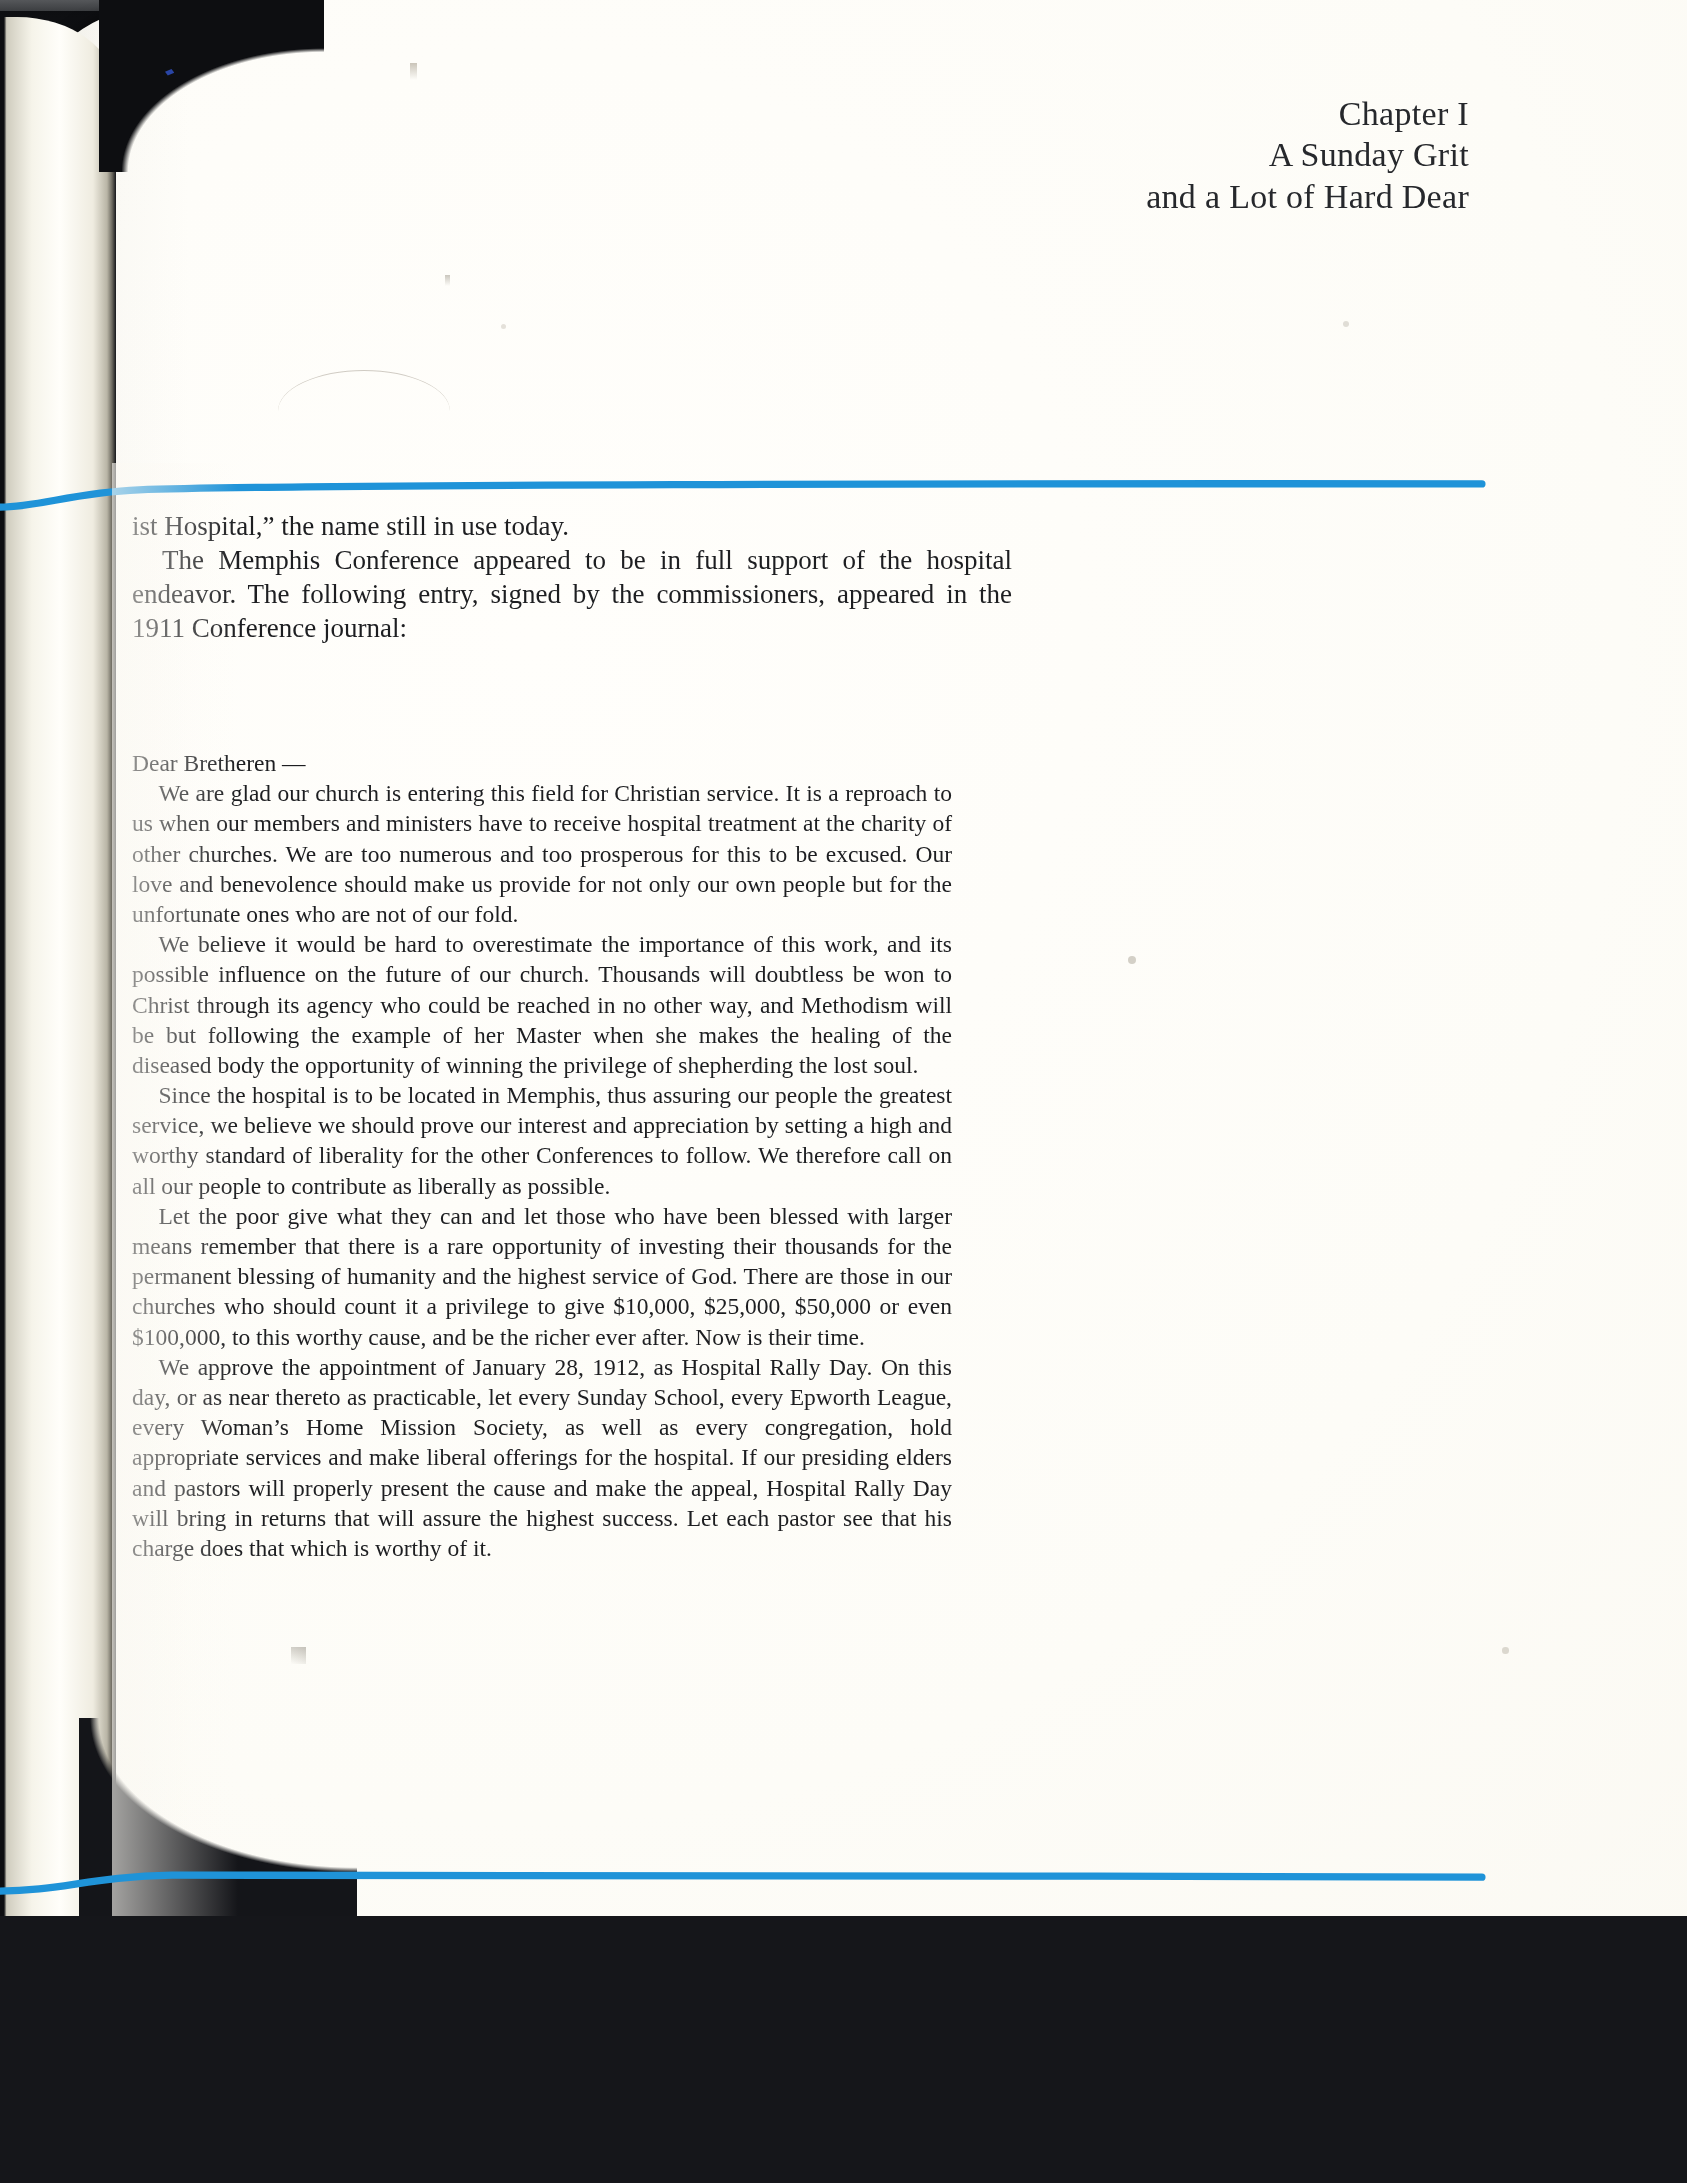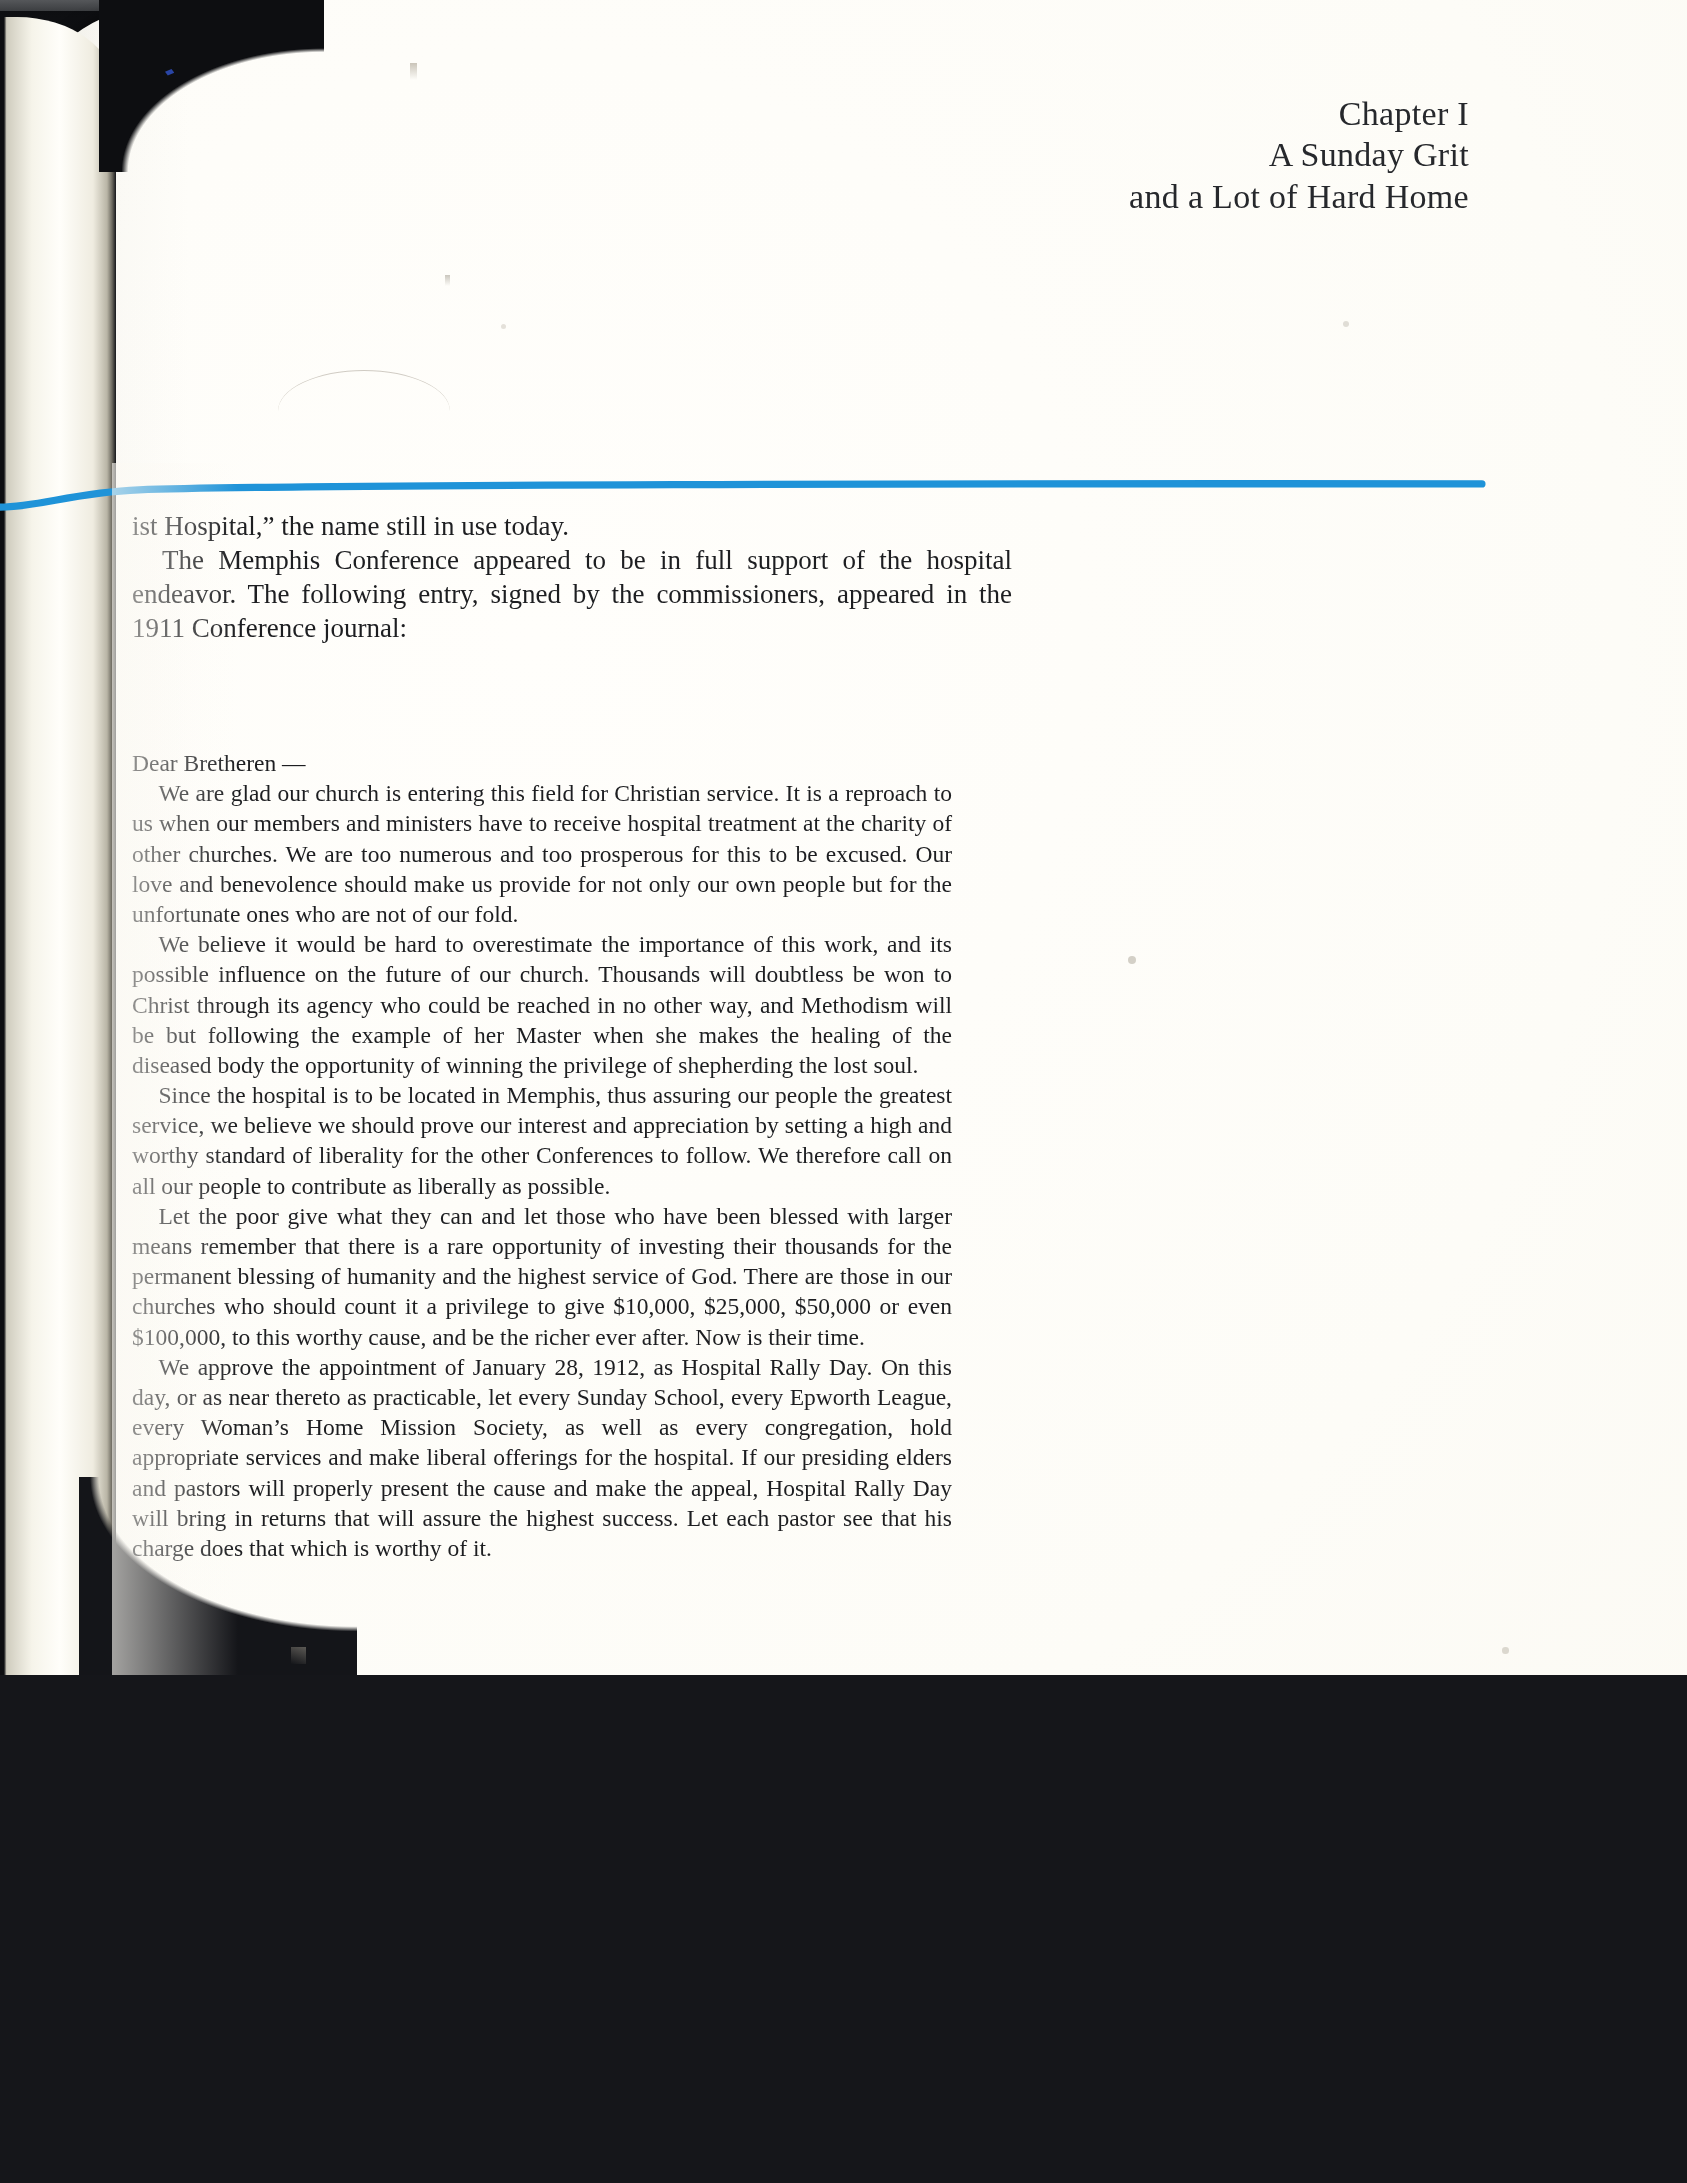--- a/index.html
+++ b/index.html
@@ -4,21 +4,21 @@
 <title>Scanned Book Page</title>
 <style>
   html, body {
     margin: 0;
     padding: 0;
     background: #15161a;
   }
   .scan {
     position: relative;
     width: 1687px;
-    height: 1675px;
+    height: 1916px;
     overflow: hidden;
     background: #ec4899;
     font-family: "Liberation Serif", "DejaVu Serif", serif;
   }
 
   
   .scan-bg {
     position: absolute; inset: 0;
     background:
       linear-gradient(180deg, #3a3c3e 0px, #3a3c3e 9.3px, #0d0e11 9.3px, #15161a 79px, #121318 100%);
@@ -202,21 +202,21 @@
   <div class="smudge smudge-d"></div>
   <div class="smudge smudge-e"></div>
   <div class="smudge smudge-f"></div>
   <div class="smudge smudge-g"></div>
   <div class="smudge smudge-h"></div>
   <div class="crease"></div>
 
   <div class="chapter-head">
     <div>Chapter I</div>
     <div>A Sunday Grit</div>
-    <div>and a Lot of Hard Home</div>
+    <div>and a Lot of Hard Dear</div>
   </div>
 
   <div class="rule-wrap" style="top:470px;">
     <svg width="1687" height="53" viewBox="0 0 2550 80" xmlns="http://www.w3.org/2000/svg">
       <path d="M 0,56 C 60,56 110,34 210,30 C 400,22 1500,20 2240,21" fill="none" stroke="#1f93d8" stroke-width="11" stroke-linecap="round"></path>
     </svg>
   </div>
 
   <div class="body-col">
     <p class="lead">ist Hospital,” the name still in use today.</p>

